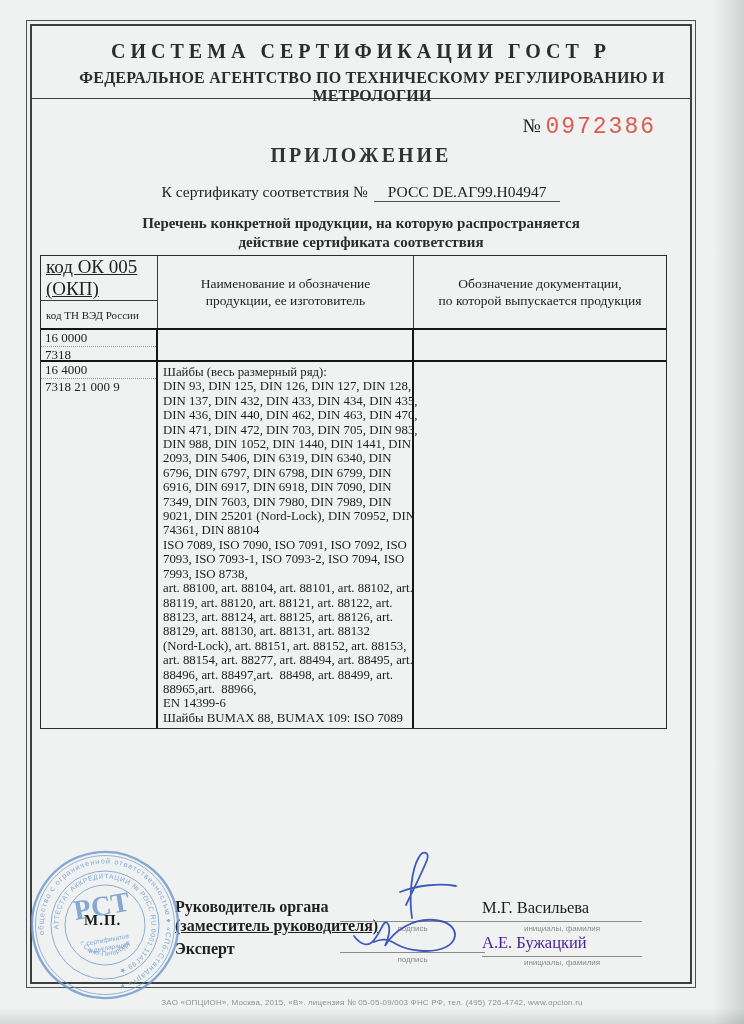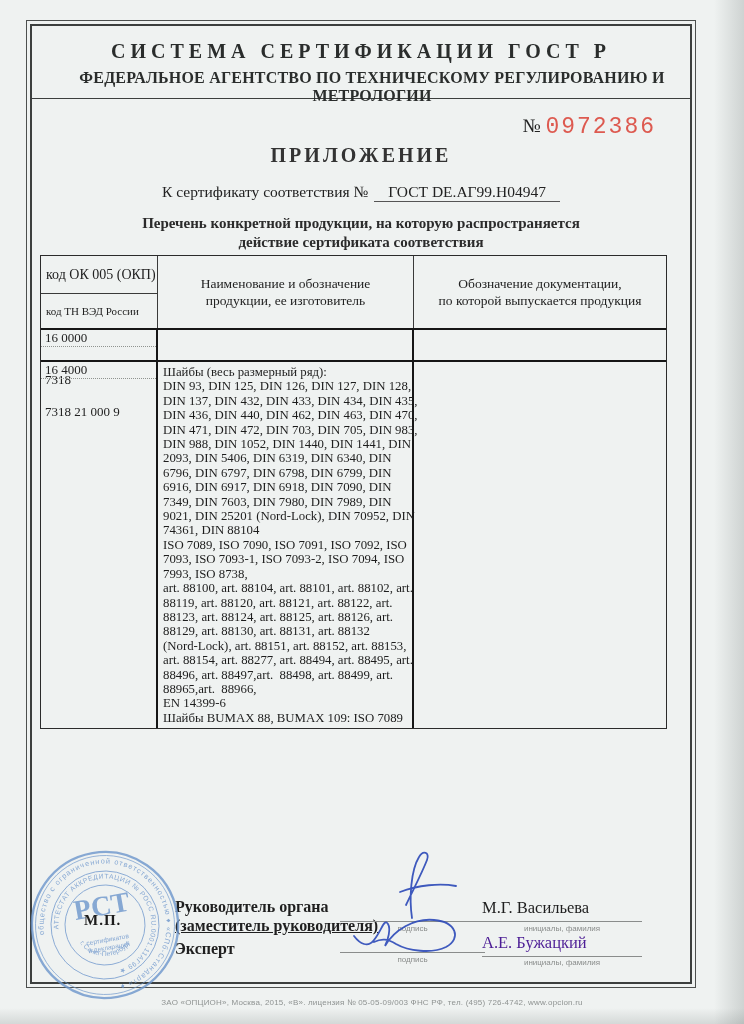--- a/index.html
+++ b/index.html
@@ -70,36 +70,36 @@
   }
 
   
   .tbl{
     position:absolute;left:40px;top:255px;width:625px;
     border:1.5px solid #2b2b2b;background:transparent;
   }
   .trow{display:grid;grid-template-columns:117px 256px auto;}
   .thead{height:72px;border-bottom:2px solid #161616;}
   .thead .c1{border-right:1px solid #3a3a3a;display:flex;flex-direction:column;}
-  .thead .c1 .sub1{flex:0 0 37px;border-bottom:1px solid #3a3a3a;display:flex;align-items:center;padding-left:5px;font-size:14px;}
+  .thead .c1 .sub1{flex:0 0 37px;border-bottom:1px solid #3a3a3a;display:flex;align-items:center;padding-left:5px;font-size:19px;text-decoration:underline;}
   .thead .c1 .sub2{flex:1;display:flex;align-items:center;padding-left:5px;font-size:11px;}
   .thead .c2{border-right:1px solid #3a3a3a;display:flex;align-items:center;justify-content:center;
     text-align:center;font-size:13.5px;line-height:17px;white-space:pre-line;}
   .thead .c3{display:flex;align-items:center;justify-content:center;
     text-align:center;font-size:13.5px;line-height:17px;white-space:pre-line;}
 
   .tbody-row{border-bottom:2px solid #161616;}
   .tbody-row:last-child{border-bottom:none;}
   .brow1{height:30px;}
   .brow2{height:366px;}
   .bc1{border-right:2px solid #161616;font-size:13px;line-height:14px;}
   .bc2{border-right:2px solid #161616;}
   .bc3{}
   .code-top{display:block;border-bottom:1px dotted #8f938f;padding:1px 0 1px 4px;}
-  .code-bot{display:block;padding:1px 0 0 4px;margin-top:25px;}
+  .code-bot{display:block;padding:1px 0 0 4px;}
   .prod{
     padding:3px 2px 0 5px;
     font-size:12.8px;line-height:14.4px;white-space:pre;color:#1d1d1d;
   }
 
   
   .mp{
     position:absolute;left:84px;top:912px;width:40px;
     font-size:15px;font-weight:bold;color:#1c1c1c;letter-spacing:1px;z-index:2;
   }
@@ -144,21 +144,21 @@
 
       <div class="hdr">
         <div class="hdr-line1">СИСТЕМА СЕРТИФИКАЦИИ ГОСТ Р</div>
         <div class="hdr-line2">ФЕДЕРАЛЬНОЕ АГЕНТСТВО ПО ТЕХНИЧЕСКОМУ РЕГУЛИРОВАНИЮ И МЕТРОЛОГИИ</div>
       </div>
 
       <div class="cert-no"><span>№</span> <span class="digits">0972386</span></div>
 
       <div class="doc-title">ПРИЛОЖЕНИЕ</div>
 
-      <div class="cert-line"><span>К сертификату соответствия №</span><span class="val">ГОСТ DE.АГ99.Н04947</span></div>
+      <div class="cert-line"><span>К сертификату соответствия №</span><span class="val">РОСС DE.АГ99.Н04947</span></div>
 
       <div class="subtitle">Перечень конкретной продукции,  на которую распространяется
 действие сертификата соответствия</div>
 
     </div>
   </div>
 
   <div class="tbl">
     <div class="trow thead">
       <div class="c1">

